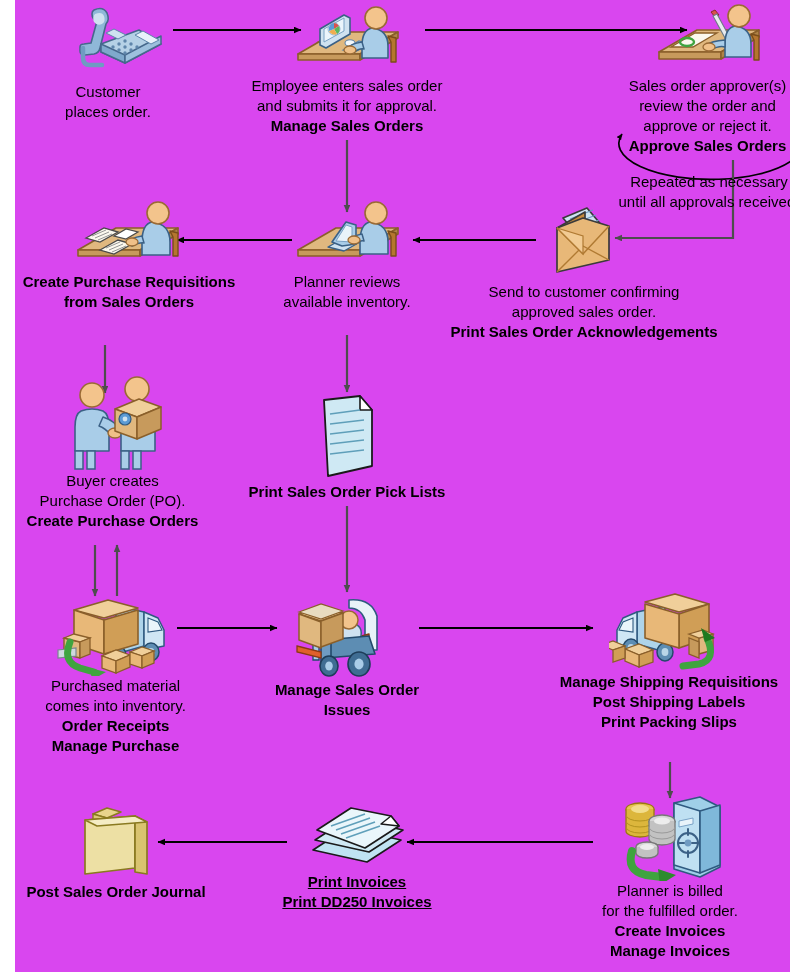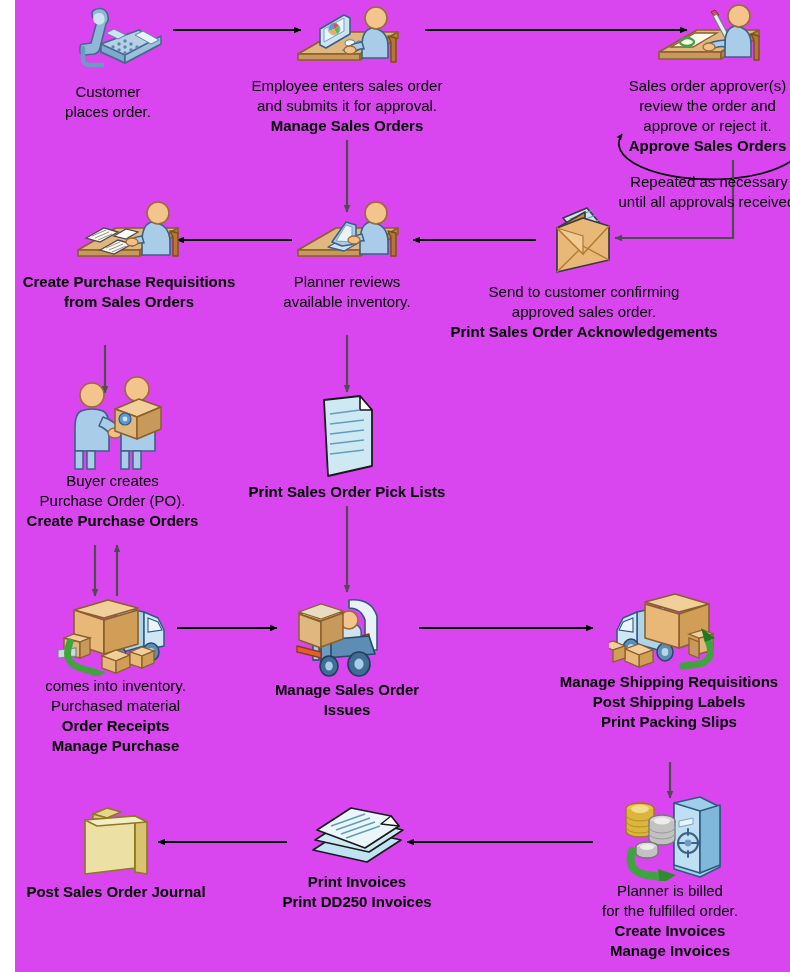--- a/index.html
+++ b/index.html
@@ -376,22 +376,22 @@
         <path d="M34,76 l16,4 l-14,8 z" fill="#3fa43f"></path>
         <path d="M46,64 l14,-6 l14,5 l-14,6 z" fill="#f0cf9a" stroke="#8a5f2a" stroke-width="1.3"></path>
         <path d="M46,64 l0,12 l14,5 l0,-12 z" fill="#e8b878" stroke="#8a5f2a" stroke-width="1.3"></path>
         <path d="M60,69 l0,12 l14,-6 l0,-12 z" fill="#d09e56" stroke="#8a5f2a" stroke-width="1.3"></path>
         <path d="M74,60 l12,-5 l12,4 l-12,5 z" fill="#f0cf9a" stroke="#8a5f2a" stroke-width="1.3"></path>
         <path d="M74,60 l0,12 l12,4 l0,-12 z" fill="#e8b878" stroke="#8a5f2a" stroke-width="1.3"></path>
         <path d="M86,64 l0,12 l12,-5 l0,-12 z" fill="#d09e56" stroke="#8a5f2a" stroke-width="1.3"></path>
       </g>
     </svg>
     <div class="node-label">
+      <div class="plain">Purchased material</div>
       <div class="plain">comes into inventory.</div>
-      <div class="plain">Purchased material</div>
       <div class="bold">Order Receipts</div>
       <div class="bold">Manage Purchase</div>
     </div>
   </div>
 
   <div class="node" style="left:242px; top:588px; width:180px;">
     <svg class="node-icon" width="112" height="92" viewBox="0 0 112 92">
       <g>
         <path d="M58,12 q22,-2 28,16 l0,34 l-12,0 l0,-30 q-4,-12 -16,-12 z" fill="#e8f2f8" stroke="#2f5a80" stroke-width="1.6" stroke-linejoin="round"></path>
         <path d="M60,30 l0,34" stroke="#8fb8d8" stroke-width="1.6" fill="none"></path>
@@ -494,21 +494,21 @@
       </g>
     </svg>
     <div class="node-label">
       <div class="plain">Planner is billed</div>
       <div class="plain">for the fulfilled order.</div>
       <div class="bold">Create Invoices</div>
       <div class="bold">Manage Invoices</div>
     </div>
   </div>
 
-  <div class="node" style="left:252px; top:800px; width:180px;">
+  <div class="node" style="left:252px; top:800px; width:180px;text-decoration:underline;">
     <svg class="node-icon" width="100" height="72" viewBox="0 0 100 72">
       <g>
         <path d="M6,50 l34,-22 l54,12 l-34,22 z" fill="#bfe3f2" stroke="#1a1a1a" stroke-width="1.6" stroke-linejoin="round"></path>
         <path d="M8,40 l34,-22 l54,12 l-34,22 z" fill="#cfe9f4" stroke="#1a1a1a" stroke-width="1.6" stroke-linejoin="round"></path>
         <path d="M10,30 l34,-22 l40,8 l8,10 l-34,22 z" fill="#eaf6fb" stroke="#1a1a1a" stroke-width="1.7" stroke-linejoin="round"></path>
         <path d="M84,16 l-10,8 l18,2 z" fill="#ffffff" stroke="#1a1a1a" stroke-width="1.4" stroke-linejoin="round"></path>
         <g stroke="#5f9fba" stroke-width="1.5">
           <line x1="24" y1="26" x2="58" y2="14"></line>
           <line x1="29" y1="30" x2="63" y2="18"></line>
           <line x1="34" y1="34" x2="68" y2="22"></line>

